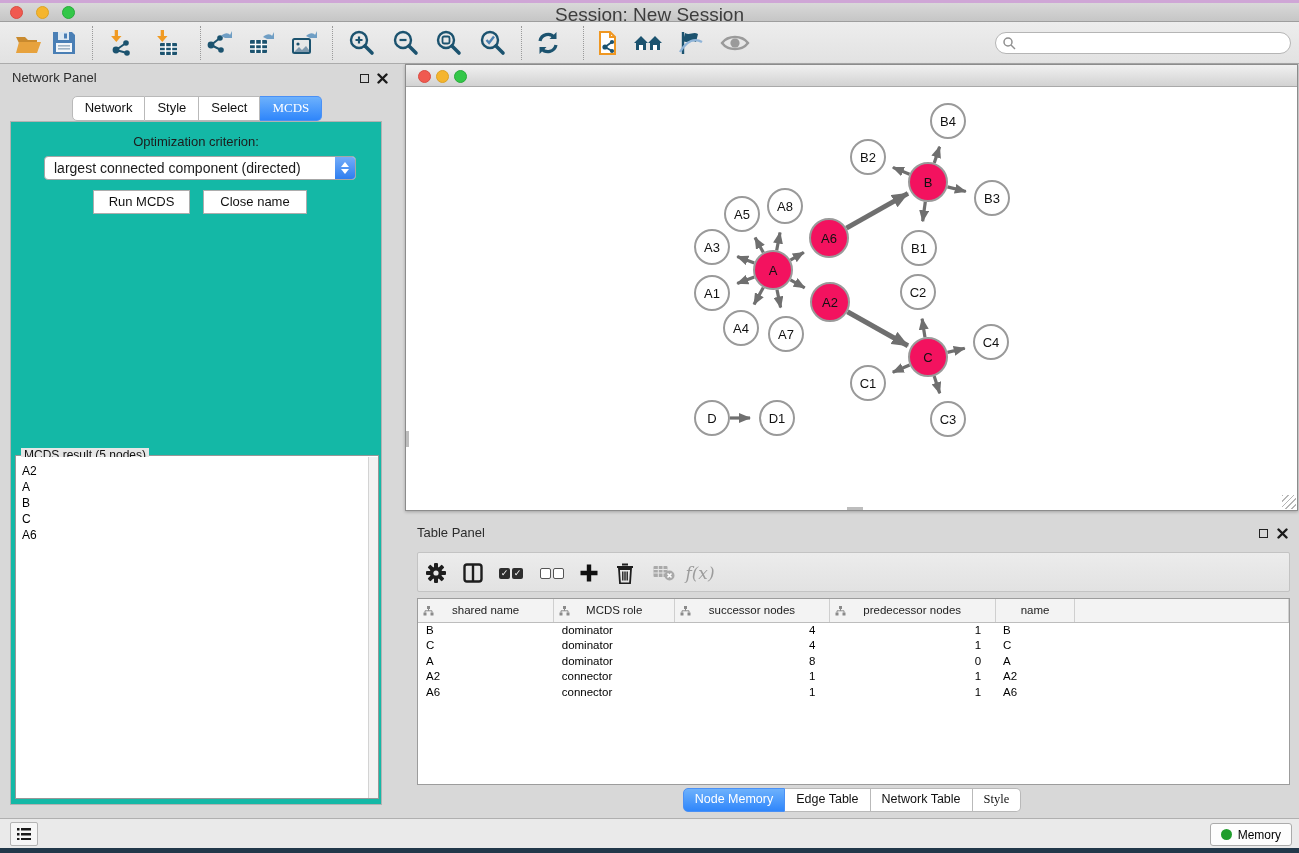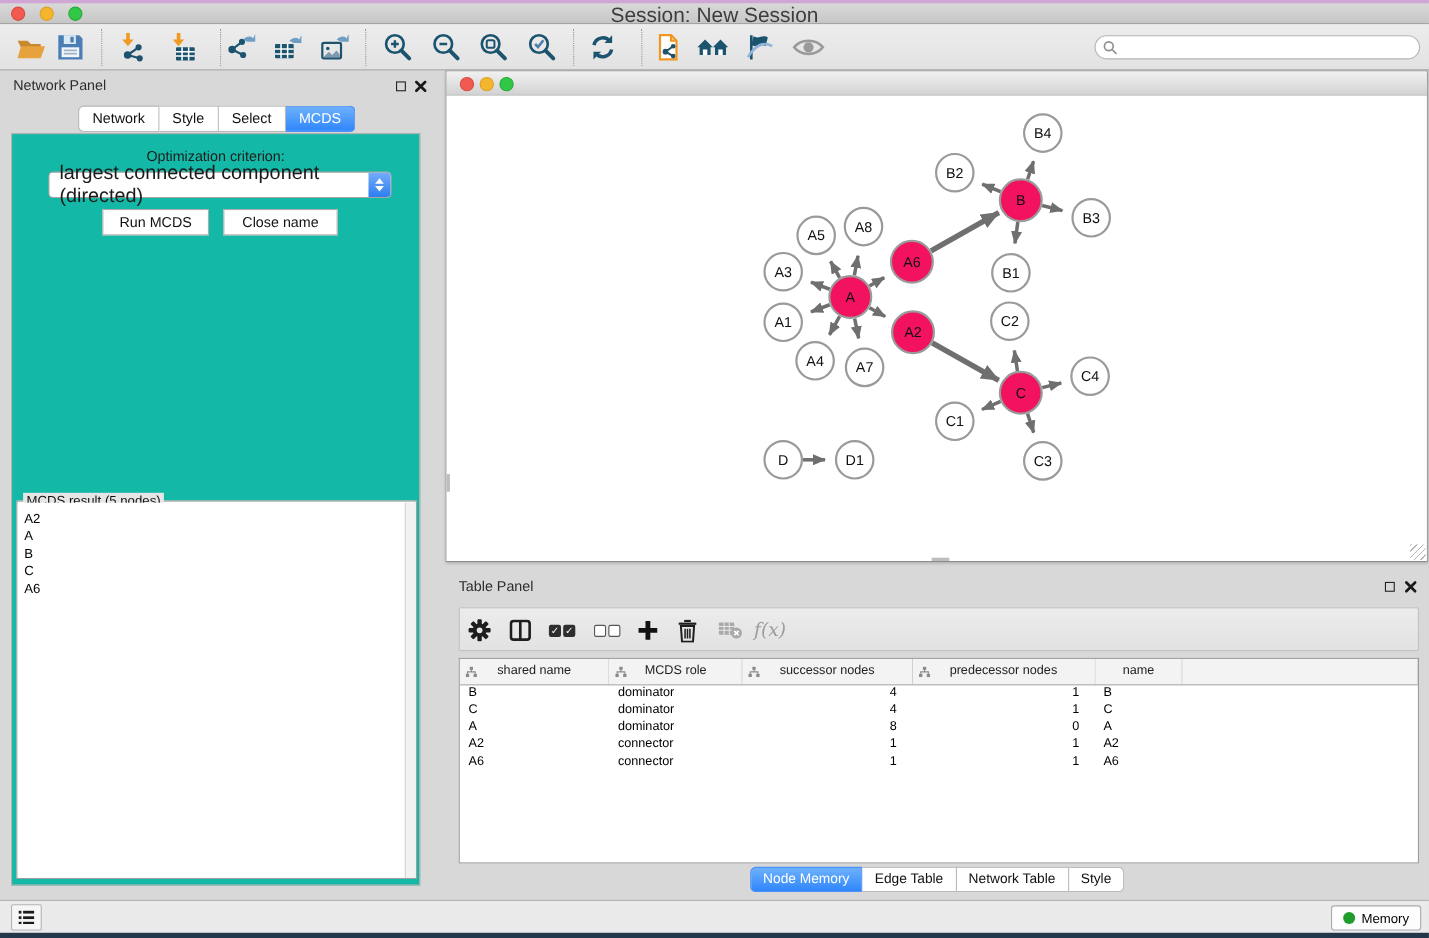--- a/index.html
+++ b/index.html
@@ -28,27 +28,27 @@
 
   
   .control-panel { position:absolute; left:4px; top:64px; width:386px; height:748px; }
   .panel-title { position:absolute; left:8px; top:6px; font-size:13px; color:#2c2c2c; }
   .panel-btn { position:absolute; top:8px; width:12px; height:12px; display:flex; align-items:center; justify-content:center; }
   .float-glyph { width:9px; height:9px; border:1.5px solid #222; }
   .ctl-tabs { position:absolute; left:0; top:32px; width:100%; display:flex; justify-content:center; }
   .seg-tab { display:inline-block; padding:3px 12px 4px 12px; font-size:13px; background:#fff;
     border:1px solid #b9b9b9; border-left:none; color:#111; cursor:default; }
   .seg-tab:first-child { border-left:1px solid #b9b9b9; border-radius:5px 0 0 5px; }
-  .seg-tab:last-child { border-radius:0 5px 5px 0; }
+  .seg-tab:last-child { border-radius:0 5px 5px 0;font-family:Liberation Serif, serif; }
   .seg-tab.sel { background:linear-gradient(#6db1fc,#2f86fb); color:#fff; border-color:#4a90f5; }
   .ctl-body { position:absolute; left:6px; top:57px; width:372px; height:684px;
     background:#14b8a6; border:1px solid #b2b2b2; }
   .opt-label { position:absolute; left:0; top:12px; width:100%; text-align:center; font-size:13px; color:#1c1c1c; }
   .dropdown { position:absolute; left:33px; top:34px; width:312px; height:24px; background:#fff;
-    border:1px solid #a6a6a6; border-radius:4px; font-size:18px; display:flex; align-items:center; }
+    border:1px solid #a6a6a6; border-radius:4px; font-size:14px; display:flex; align-items:center; }
   .dropdown .dd-text { padding-left:9px; flex:1; }
   .dd-stepper { width:20px; height:22px; border-radius:0 3px 3px 0; background:linear-gradient(#74acf9,#2e7ef0);
     display:flex; flex-direction:column; align-items:center; justify-content:center; gap:2px; }
   .dd-stepper .up { width:0; height:0; border-left:4px solid transparent; border-right:4px solid transparent; border-bottom:5px solid #fff; }
   .dd-stepper .down { width:0; height:0; border-left:4px solid transparent; border-right:4px solid transparent; border-top:5px solid #fff; }
   .push-btn { position:absolute; top:68px; height:24px; background:#fff; border:1px solid #ad',adad;
     border-radius:4px; font-size:13px; text-align:center; line-height:22px; color:#111; }
   .push-btn { border:1px solid #adadad; }
   .fieldset { position:absolute; left:4px; top:333px; width:364px; height:344px; border:1px solid #979797; background:#fff; }
   .fieldset .legend { position:absolute; top:-8px; left:5px; background:#e6e6e6; padding:0 3px; font-size:12px; color:#111; }

